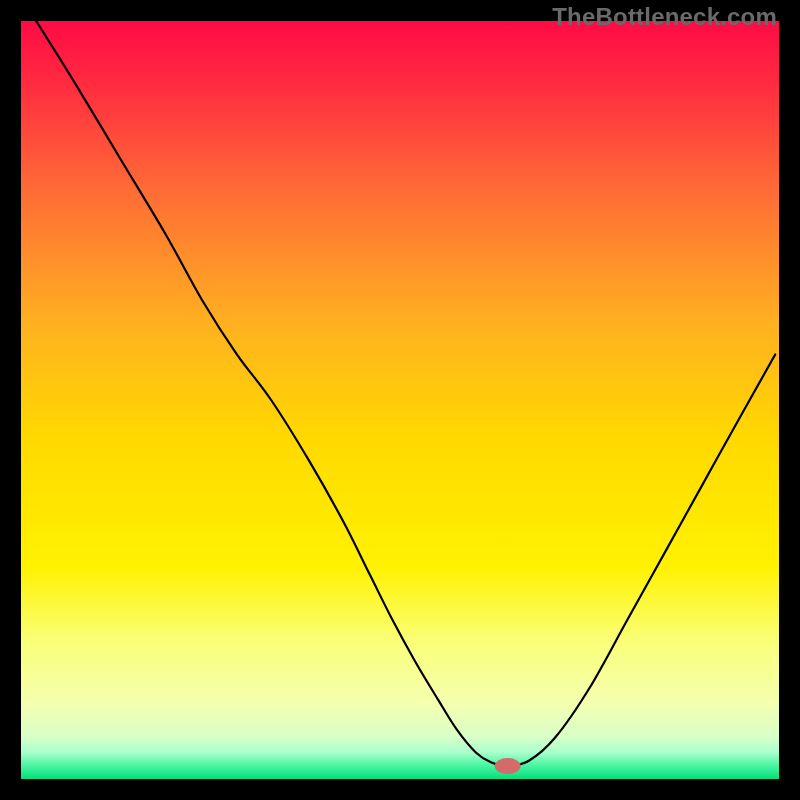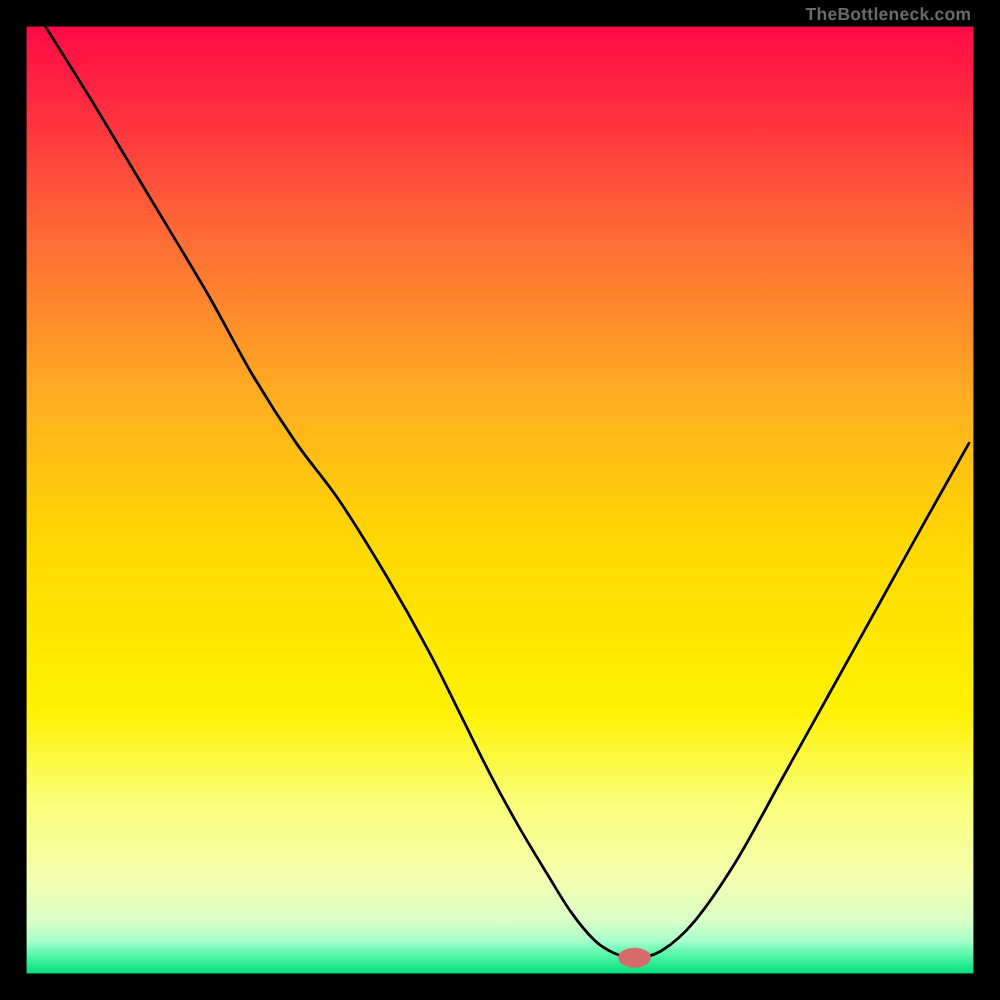--- a/index.html
+++ b/index.html
@@ -29,21 +29,21 @@
     left: 0; top: 0;
     width: 100%;
     height: 100%;
     display: block;
   }
   .watermark {
     position: absolute;
     right: 23px;
     top: 3px;
     font-family: Arial, "Helvetica Neue", Helvetica, sans-serif;
-    font-size: 14px;
+    font-size: 24px;
     font-weight: 600;
     color: #6a6a6a;
     letter-spacing: 0.2px;
     text-align: center;
     white-space: nowrap;
   }
 </style>
 </head>
 <body>
 

